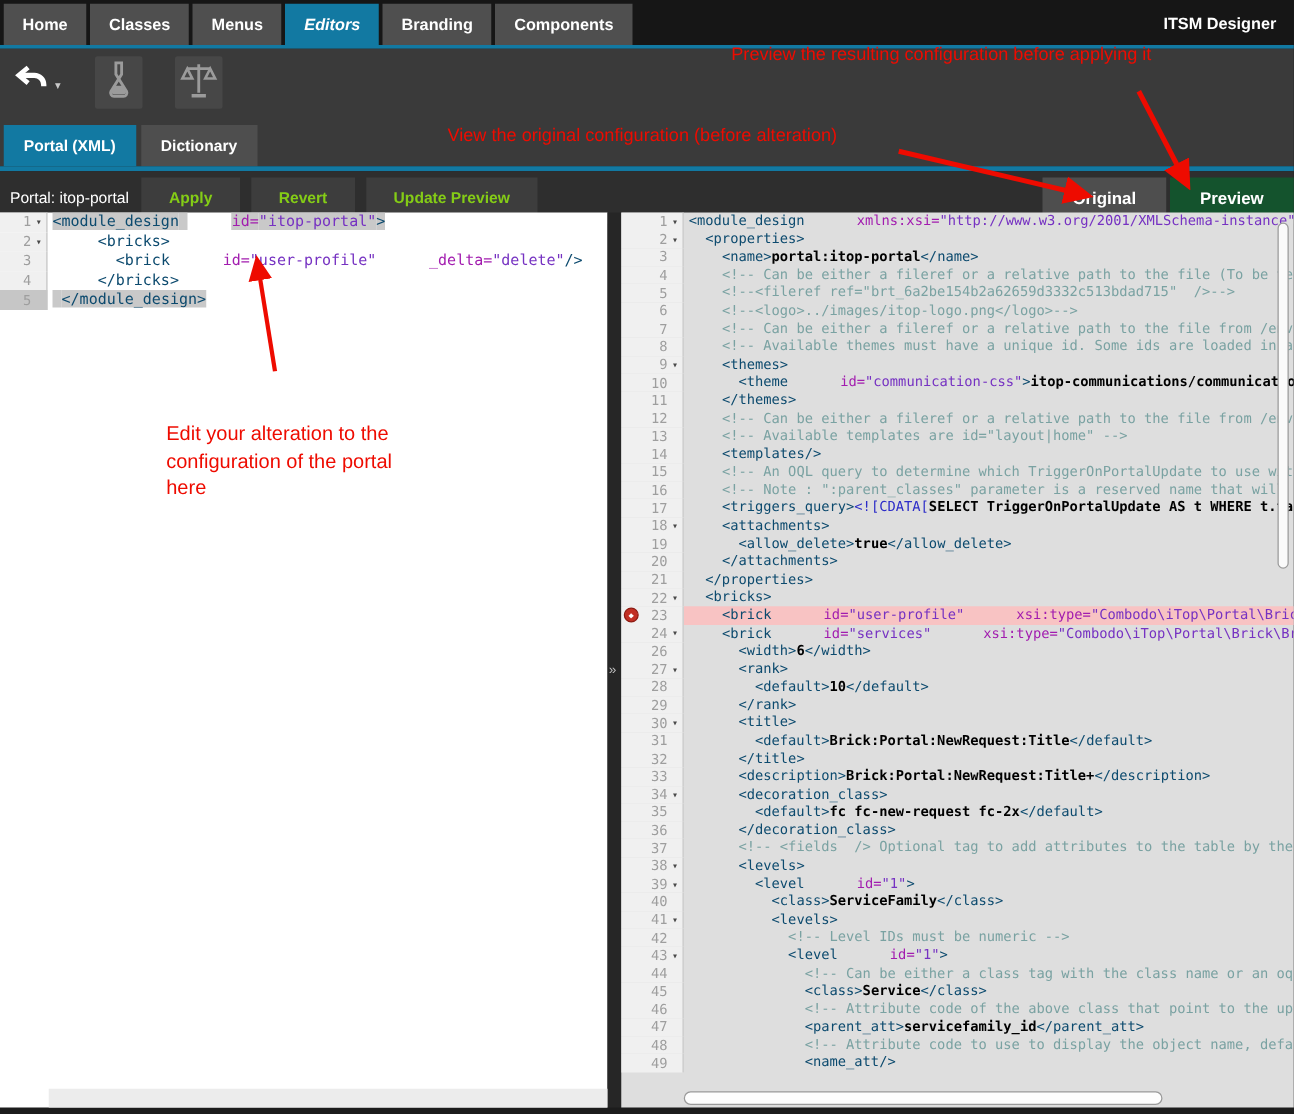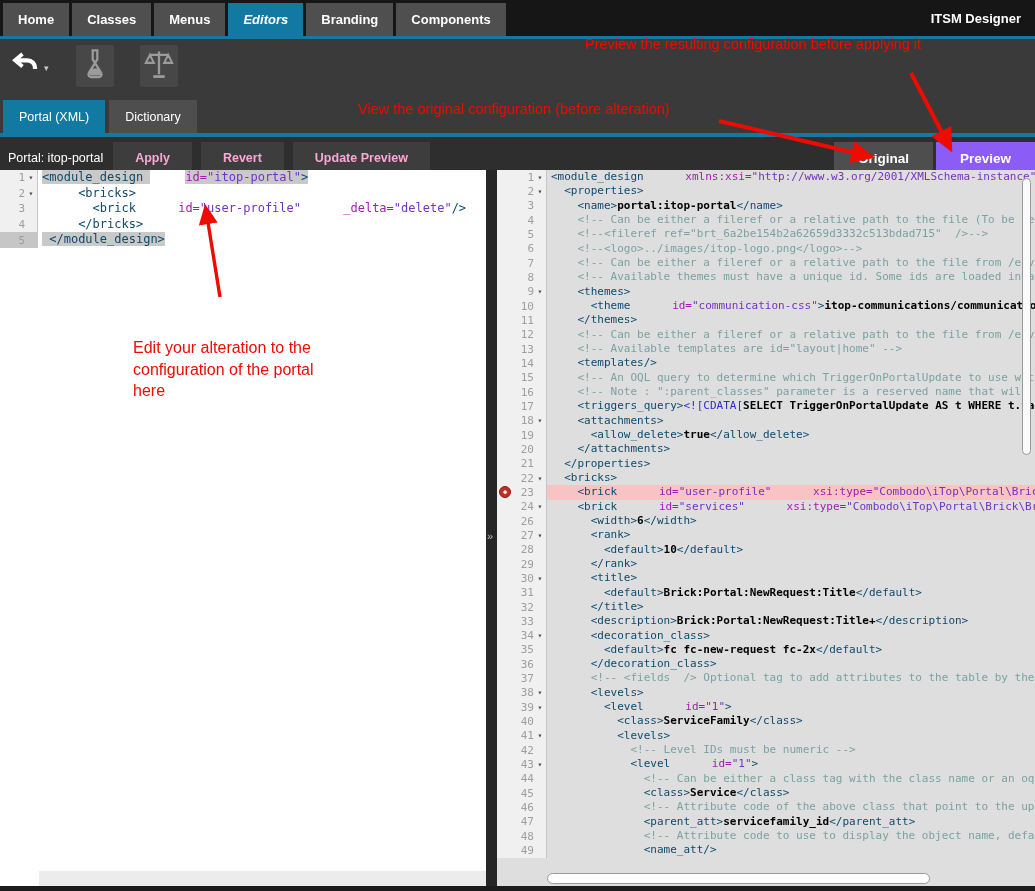--- a/index.html
+++ b/index.html
@@ -19,35 +19,35 @@
   
   #toolbar { position:absolute; left:0; top:39px; width:1035px; height:94px; background:#3a3a3a; }
   .tool-btn { position:absolute; top:6px; width:38px; height:42px; display:flex; align-items:center;
               justify-content:center; border-radius:2px; cursor:pointer; }
   .tool-btn.disabled { background:#474747; cursor:default; }
   #undo-caret { position:absolute; left:44px; top:24px; color:#c9c9c9; font-size:9px; cursor:pointer; }
 
   
   .ed-tabs { position:absolute; left:3px; top:61px; display:flex; gap:4px; }
   .ed-tab { height:33px; padding:8px 16px; display:flex; align-items:center;
-            background:#4e4e4e; color:#fff; font-weight:normal; font-size:12.5px; cursor:pointer; }
+            background:#4e4e4e; color:#fff; font-weight:bold; font-size:12.5px; cursor:pointer; }
   .ed-tab.active { background:#1279a2; }
   #blueline2 { position:absolute; left:0; top:133px; width:1035px; height:4px; background:#1279a2; }
 
   
   #portalbar { position:absolute; left:0; top:137px; width:1035px; height:42px; background:#2e2e2e;
                display:flex; align-items:center; }
   #portal-label { color:#fff; font-size:12.5px; margin:0 10px 0 8px; white-space:nowrap; }
   .pb-btn { height:33px; padding:0 22px; display:flex; align-items:center; margin-right:9px;
-            background:#3d3d3d; color:#f9a8d4; font-weight:bold; font-size:12.5px; cursor:default; }
+            background:#3d3d3d; color:#84cc16; font-weight:bold; font-size:12.5px; cursor:default; }
   #pb-right { margin-left:auto; display:flex; height:33px; }
   .pb-right-btn { height:33px; padding:0 24px; display:flex; align-items:center;
                   color:#fff; font-weight:bold; font-size:13.5px; cursor:pointer; }
   .pb-right-btn.gray { background:#4e4e4e; margin-right:3px; }
-  .pb-right-btn.blue { background:#8b5cf6; }
+  .pb-right-btn.blue { background:#14532d; }
 
   
   #left-editor  { position:absolute; left:0;   top:170px; width:486px;  height:716px; background:#fff; overflow:hidden; }
   #divider      { position:absolute; left:486px; top:170px; width:11px; height:716px; background:#262626; cursor:col-resize; }
   #divider .handle { position:absolute; left:1px; top:360px; color:#bfbfbf; font-size:11px; }
   #right-editor { position:absolute; left:497px; top:170px; width:538px; height:716px; background:#dedede; overflow:hidden; }
 
   .row { display:flex; align-items:stretch; }
   #left-editor  .row { height:15.6px; }
   #right-editor .row { height:14.33px; }

